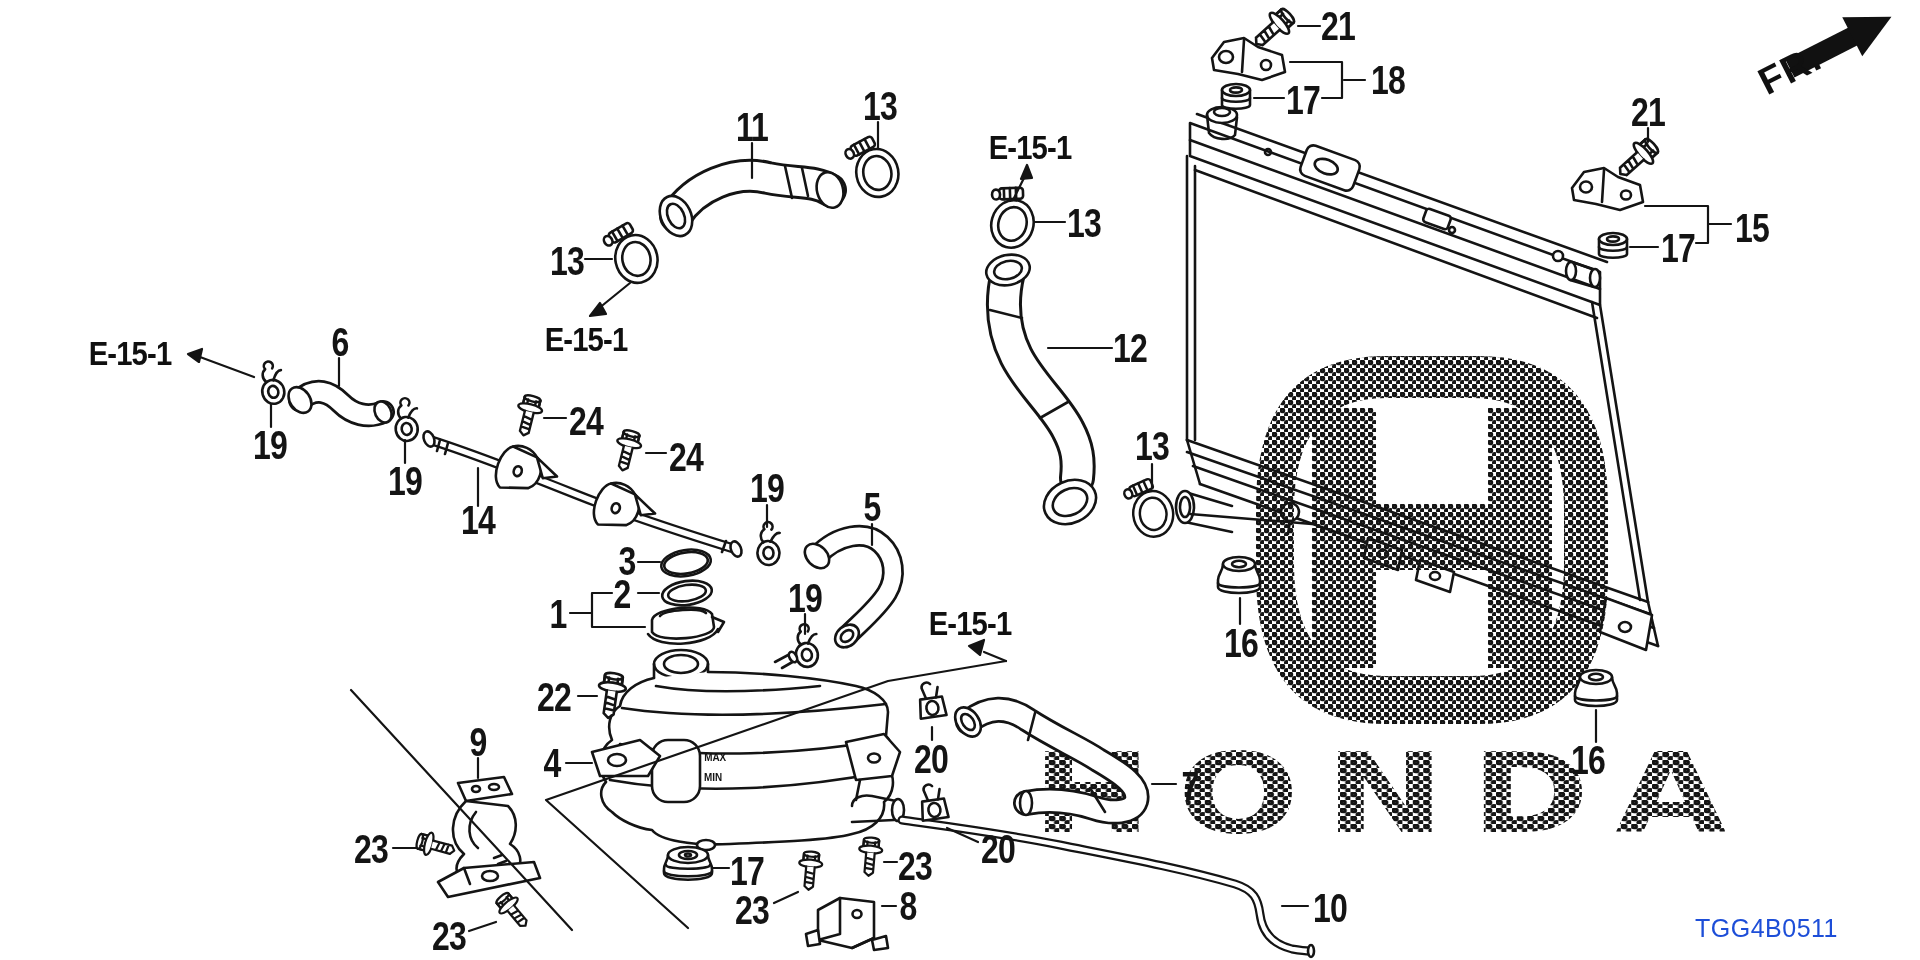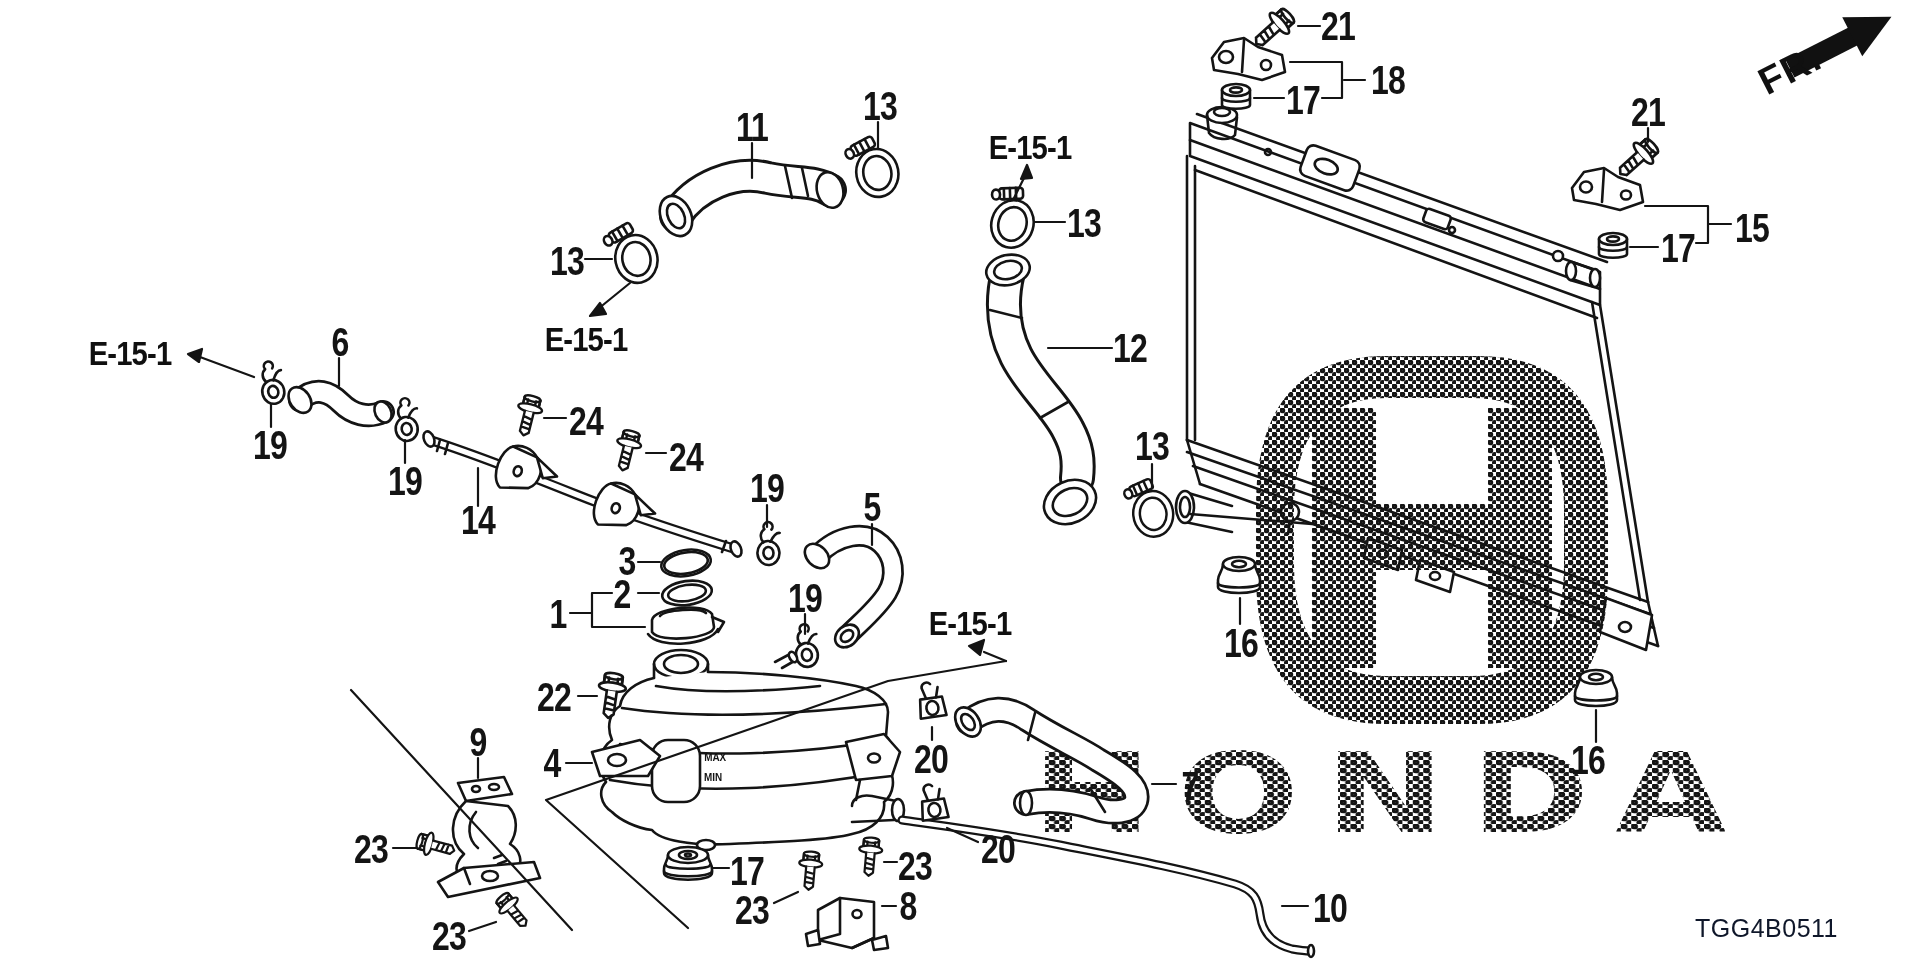--- a/index.html
+++ b/index.html
@@ -4,21 +4,21 @@
 <style>
   html,body{margin:0;padding:0;background:#fff;}
   #stage{position:relative;width:1920px;height:960px;background:#fff;overflow:hidden;
          font-family:"Liberation Sans",sans-serif;}
   #art{position:absolute;left:0;top:0;width:1920px;height:960px;}
   #labels{position:absolute;left:0;top:0;width:1920px;height:960px;pointer-events:none;}
   .co{position:absolute;transform:translate(-50%,-50%) scaleX(.8);transform-origin:center;
       font-weight:bold;font-size:40px;letter-spacing:-1px;color:#141414;white-space:nowrap;line-height:1;}
   .ref{position:absolute;transform:translate(-50%,-50%) scaleX(.86);font-weight:bold;font-size:34px;
       letter-spacing:-1px;color:#101010;white-space:nowrap;line-height:1;}
-  .code{position:absolute;left:1695px;top:914px;font-size:25px;color:#0f172a;letter-spacing:.5px;}
+  .code{position:absolute;left:1695px;top:914px;font-size:25px;color:#1d4ed8;letter-spacing:.5px;}
   .fr{position:absolute;left:1790px;top:70px;transform:translate(-50%,-50%) rotate(-27deg);
       font-weight:bold;font-size:38px;color:#101010;letter-spacing:1px;}
   .mark{position:absolute;font-weight:bold;font-size:11px;color:#141414;
         transform:translate(0,-50%) scaleX(.9);line-height:1;white-space:nowrap;}
 </style>
 </head>
 <body>
 
 <div id="stage">
 

